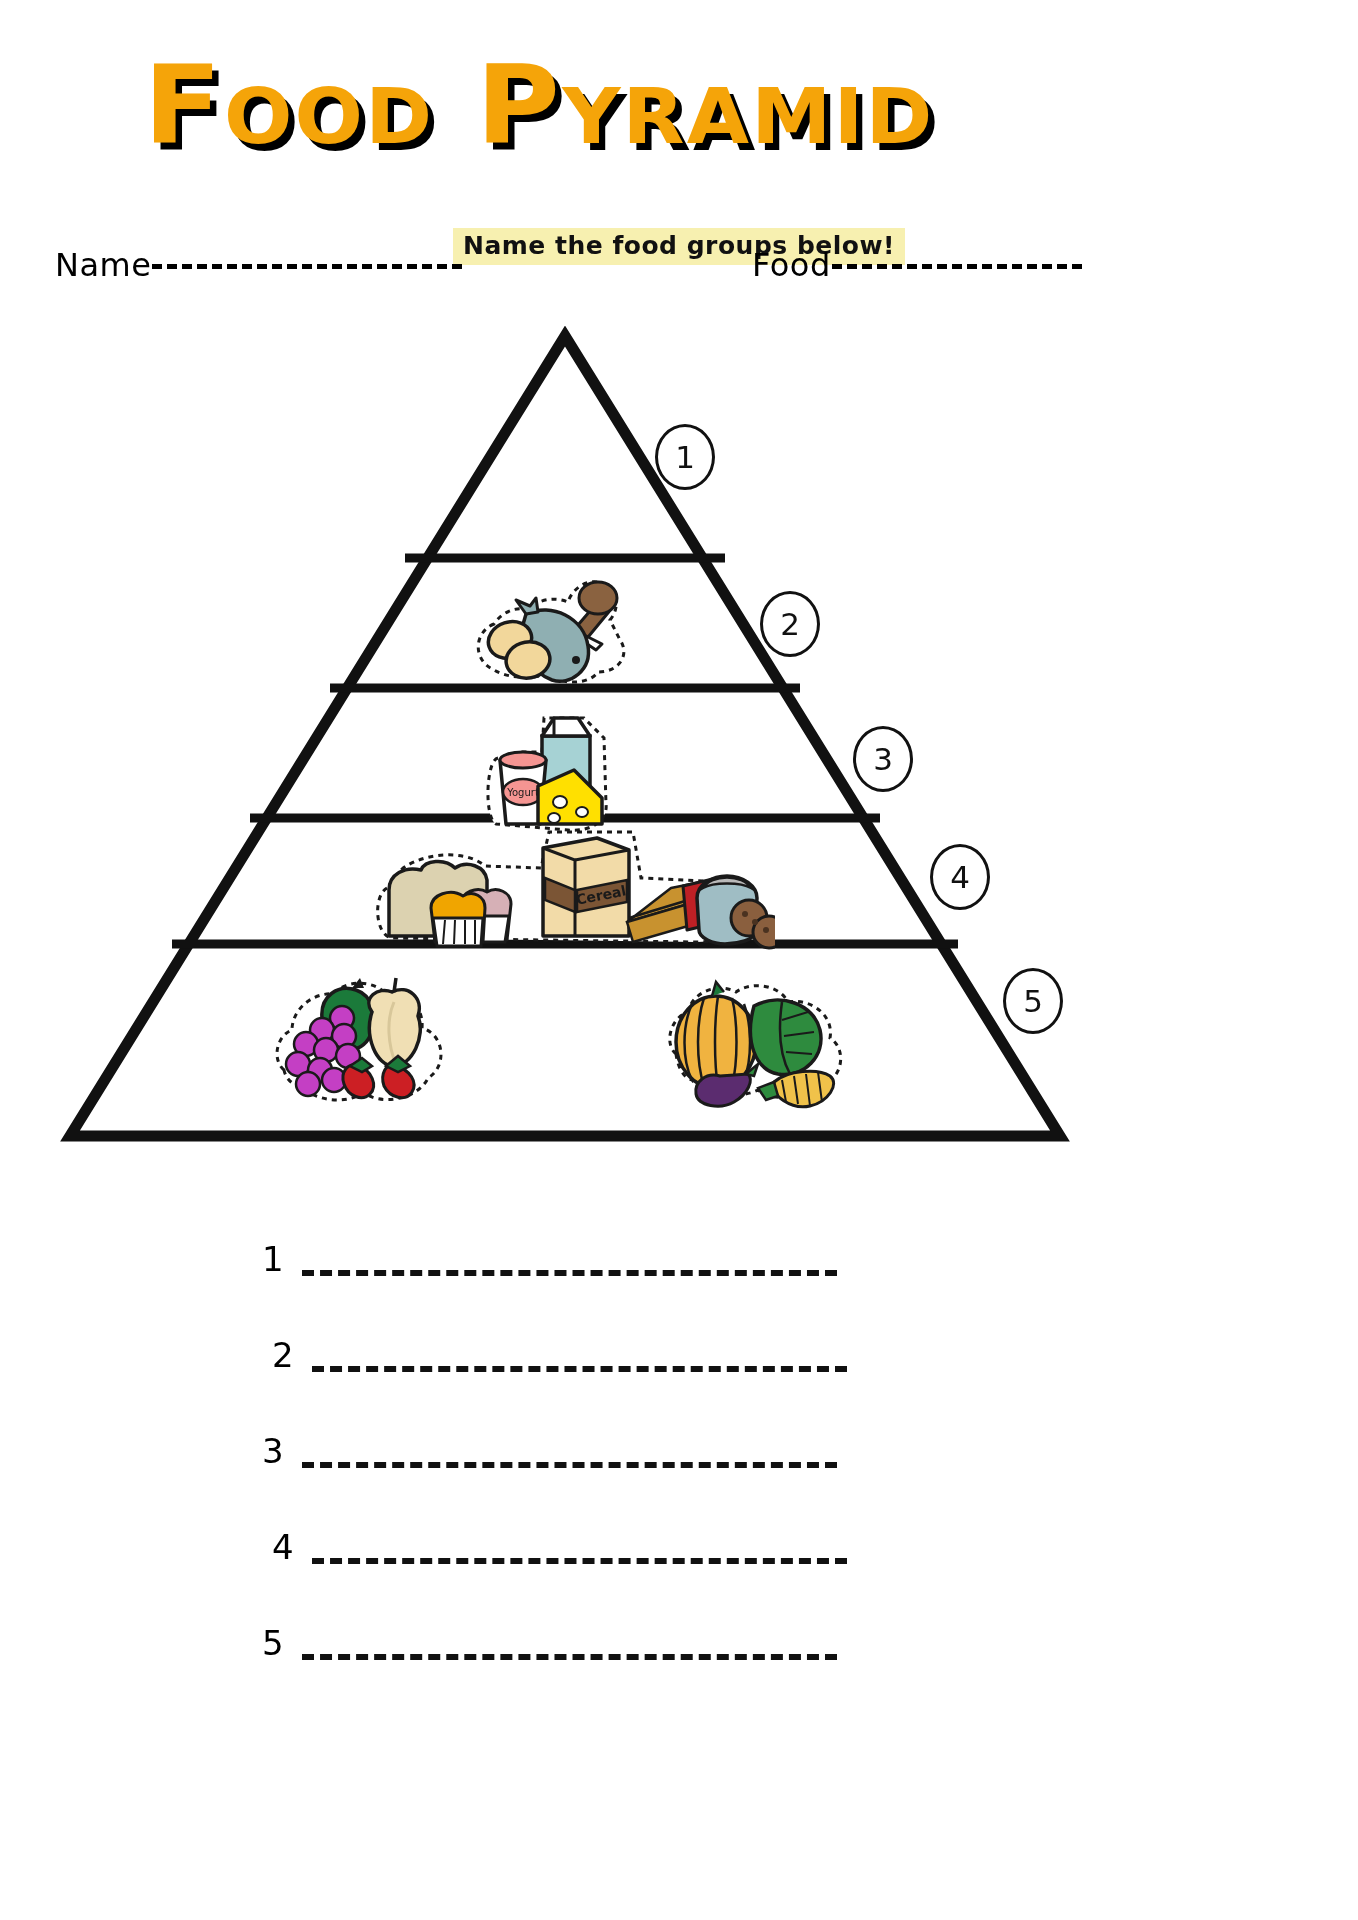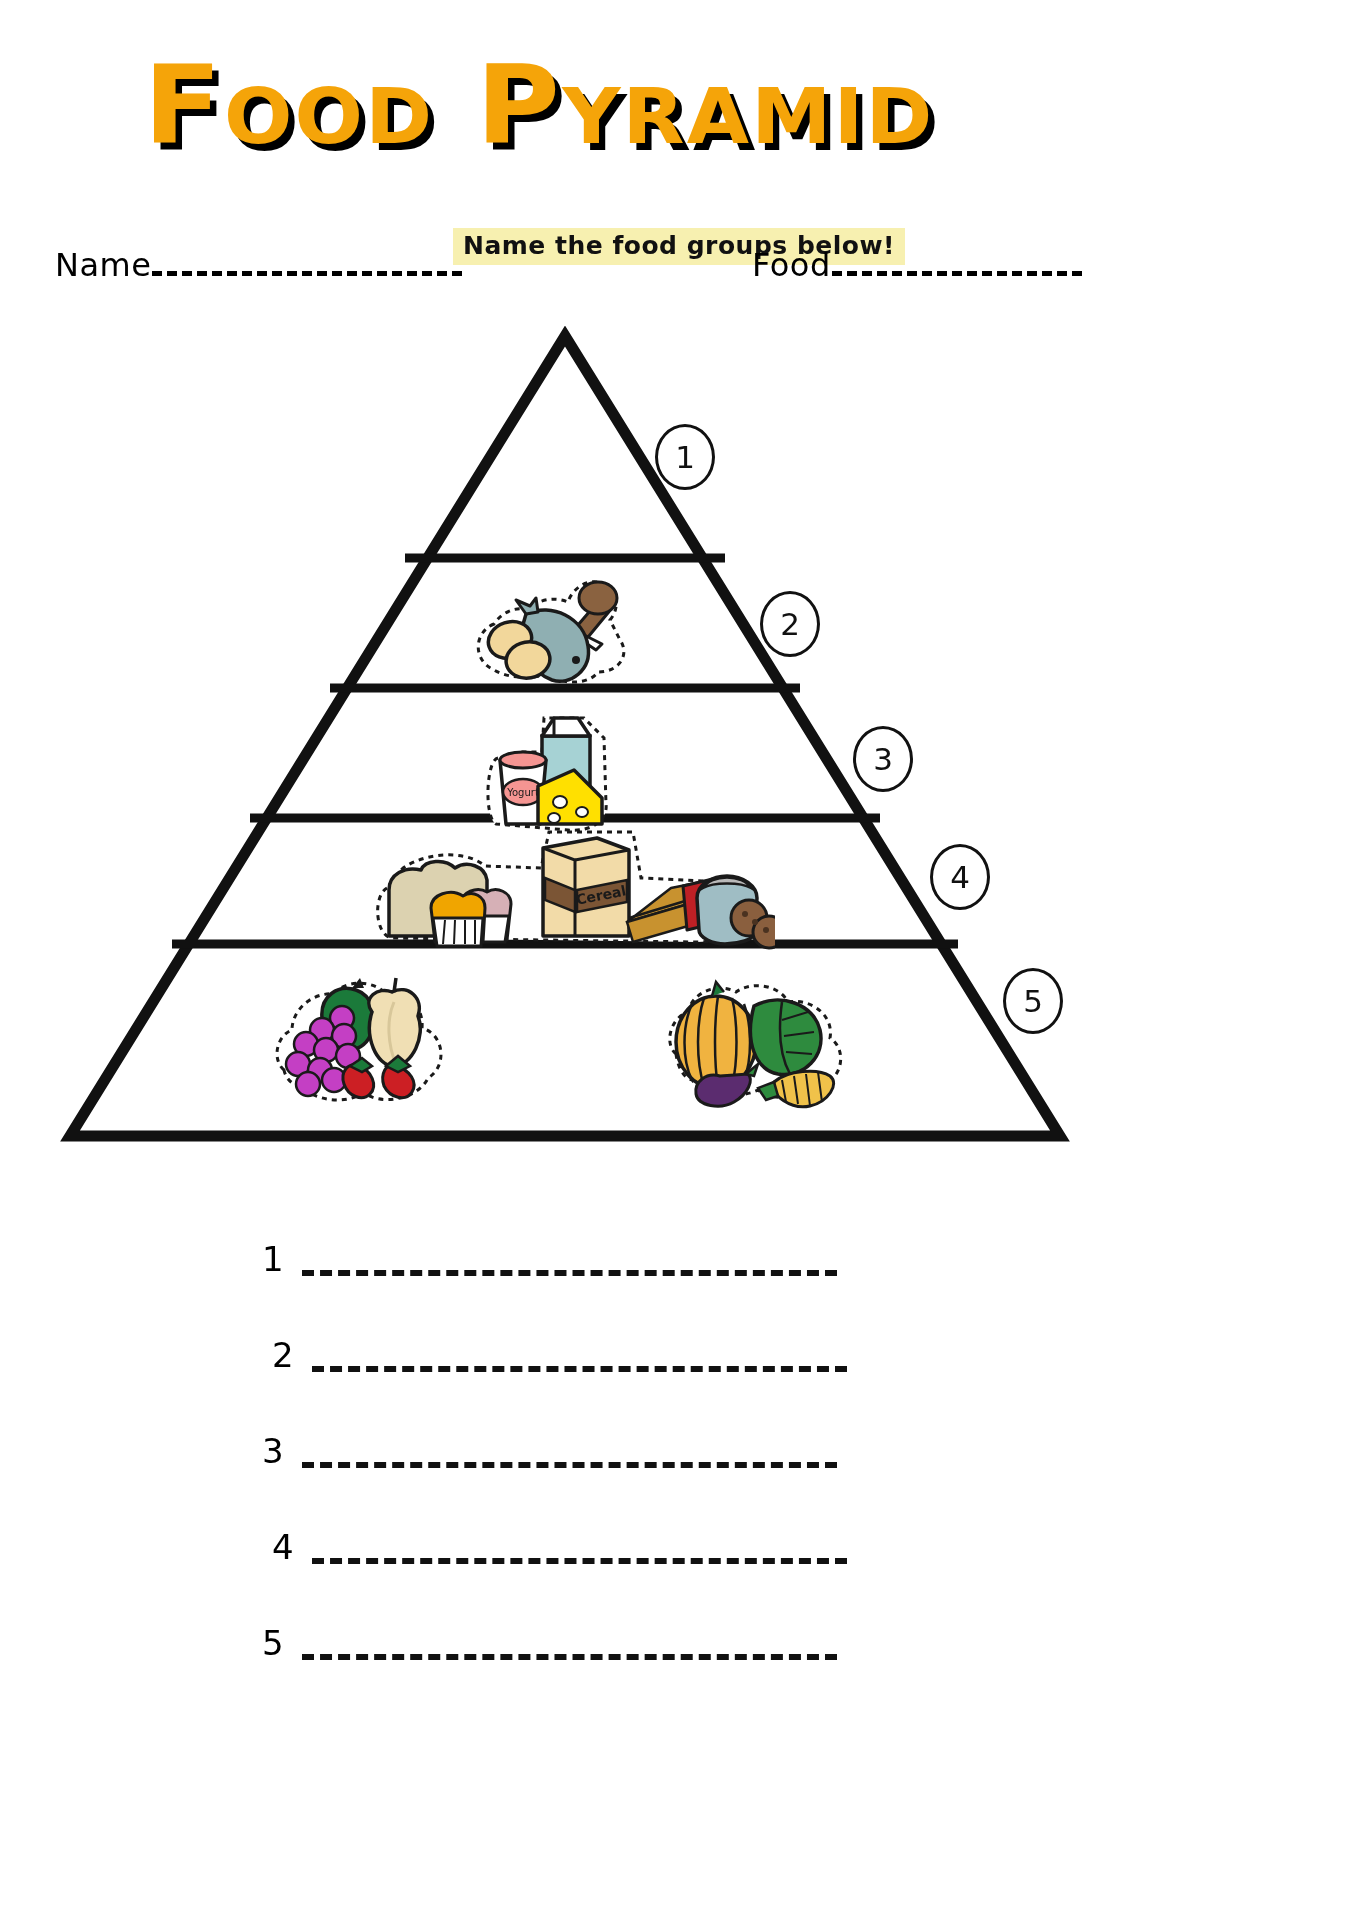--- a/index.html
+++ b/index.html
@@ -31,21 +31,21 @@
     color:#111;
     font-family:"DejaVu Sans", sans-serif;
     font-size:25px;
     line-height:32px;
     padding:2px 10px 3px 10px;
     letter-spacing:0.5px;
     font-weight:bold;
   }
 
   
-  .field{position:absolute;display:flex;align-items:center;}
+  .field{position:absolute;display:flex;align-items:flex-start;}
   .field .flabel{
     font-family:"DejaVu Sans", sans-serif;
     font-size:32px;line-height:34px;color:#000;letter-spacing:0.5px;
   }
   .field .fline{
     display:inline-block;height:16px;
     border-bottom:5px dashed #000;
     margin-left:1px;
   }
   #field-name{left:55px;top:248px;}

